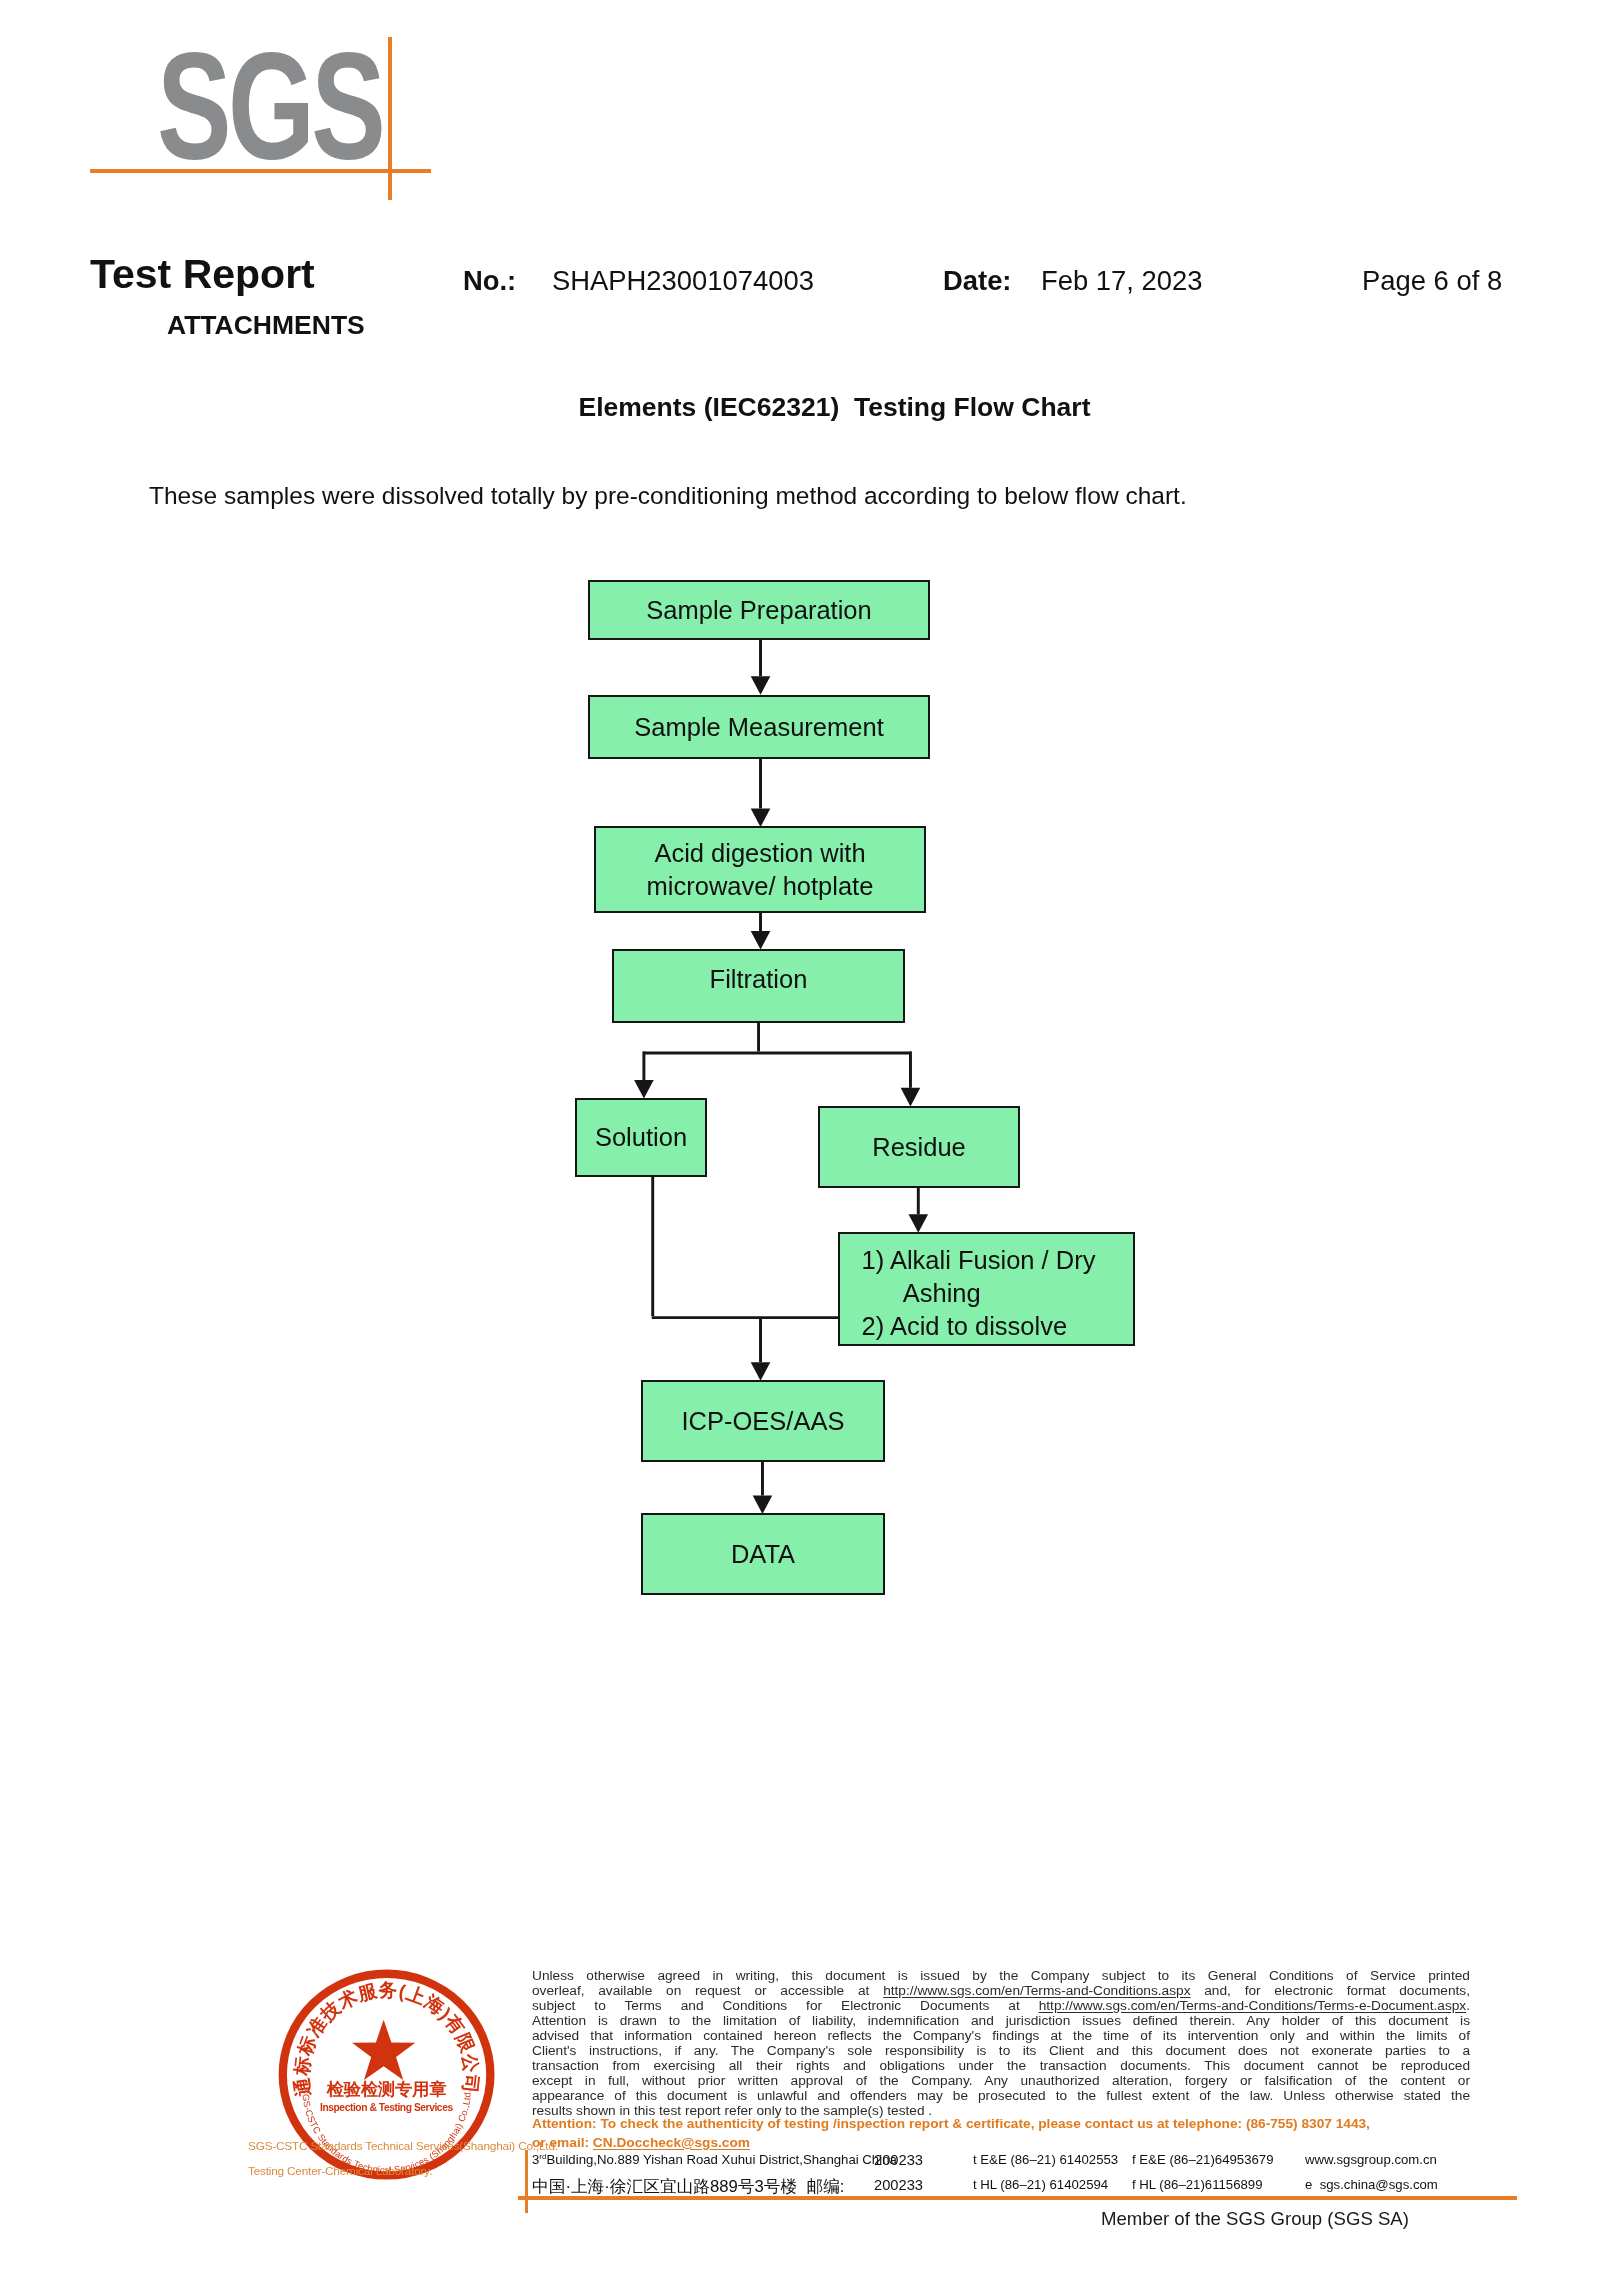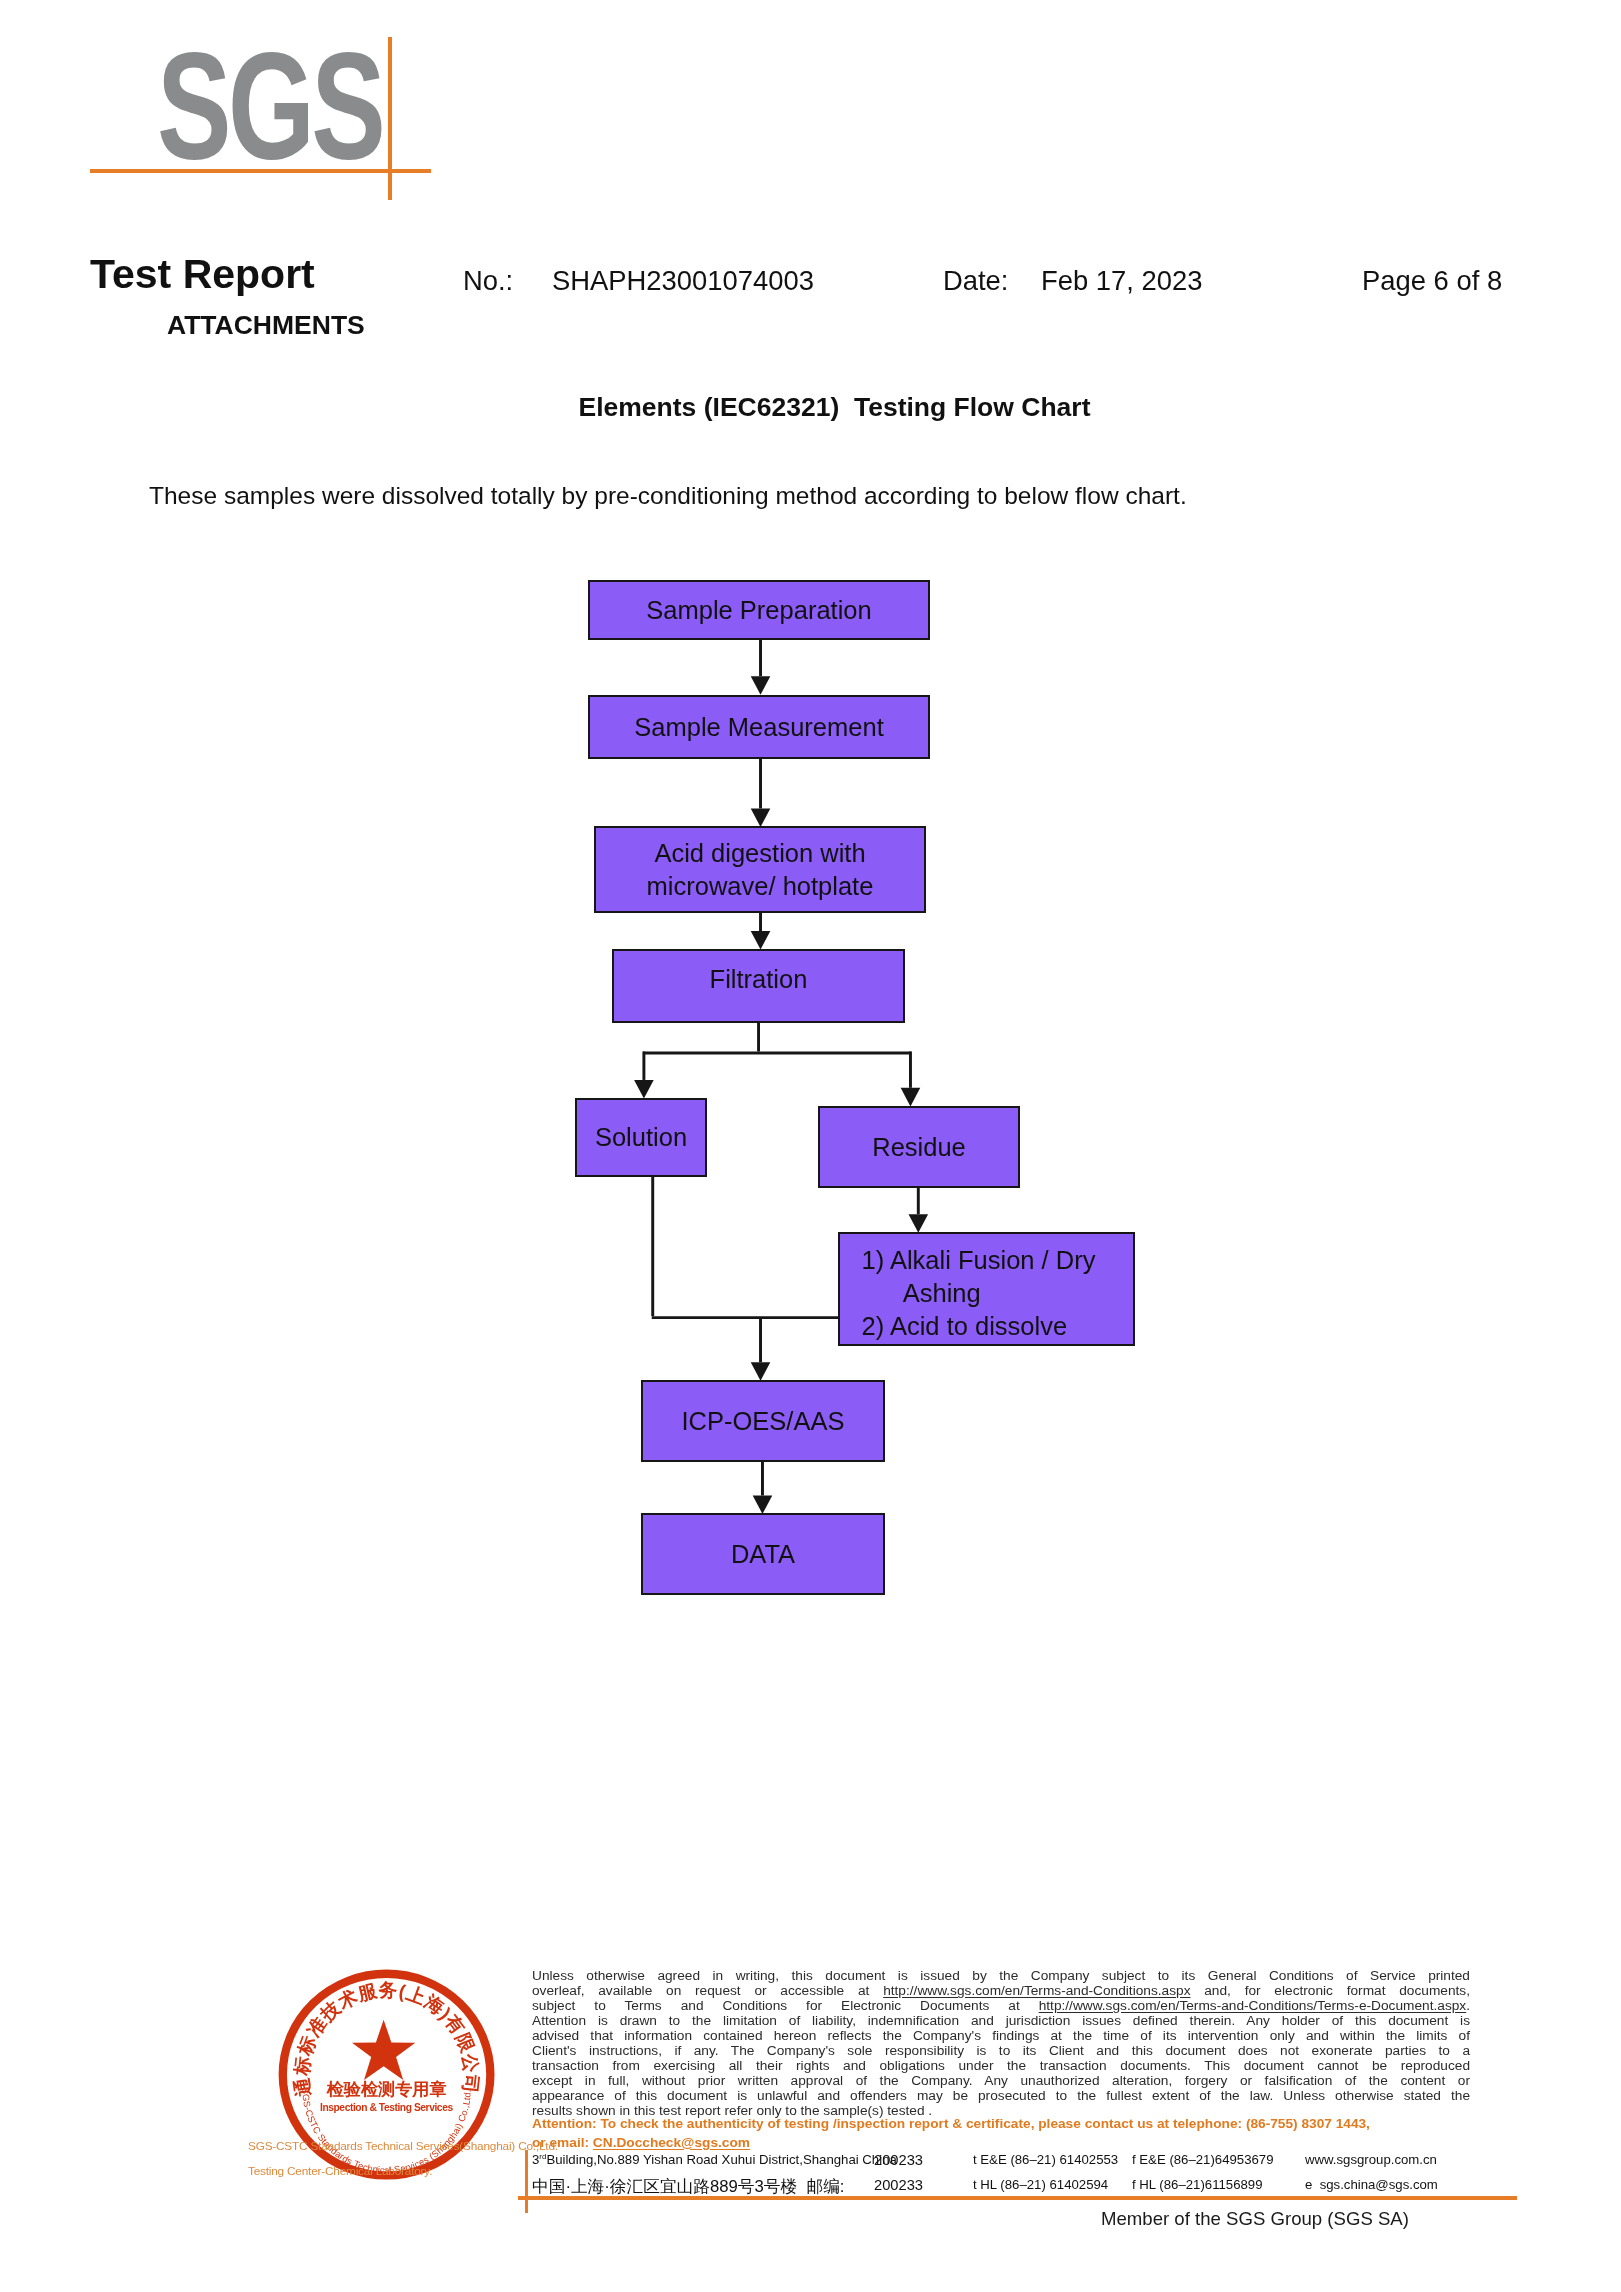--- a/index.html
+++ b/index.html
@@ -8,34 +8,34 @@
 
   
   .logo-text{position:absolute;left:157px;top:29px;font-size:153px;font-weight:bold;
              color:#8a8b8d;line-height:1;letter-spacing:-4.9px;transform:scaleX(0.73);
              transform-origin:0 0;}
   .logo-hline{position:absolute;left:90px;top:169px;width:341px;height:3.9px;background:#e87d28;}
   .logo-vline{position:absolute;left:388px;top:37px;width:3.9px;height:163px;background:#e87d28;}
 
   .report-title{position:absolute;left:90px;top:251px;font-size:41px;font-weight:bold;color:#111;}
   .hdr{position:absolute;top:265px;font-size:27.4px;color:#111;white-space:pre;}
-  .hdr.b{font-weight:normal;text-align:right;}
+  .hdr.b{font-weight:bold;text-align:right;}
   #no-label{left:463px;} #no-value{left:552px;}
   #date-label{left:943px;} #date-value{left:1041px;}
   #page-info{left:1362px;}
   .attachments{position:absolute;left:167px;top:310px;font-size:26.5px;font-weight:bold;color:#111;}
 
   
   .flow-title{position:absolute;left:0;right:0;top:392px;text-align:center;font-size:26.5px;
               font-weight:bold;white-space:pre;color:#111;}
   .intro{position:absolute;left:149px;top:482px;font-size:24.5px;color:#111;}
 
   
   #connectors{position:absolute;left:0;top:0;z-index:1;}
-  .flow-box{position:absolute;box-sizing:border-box;background:#8b5cf6;border:2.9px solid #161616;
+  .flow-box{position:absolute;box-sizing:border-box;background:#86efac;border:2.9px solid #161616;
             display:flex;align-items:center;justify-content:center;text-align:center;
             white-space:pre;font-size:25.5px;line-height:33px;color:#111;z-index:2;}
   .flow-box.left{justify-content:flex-start;align-items:flex-start;text-align:left;
                  padding:9.8px 0 0 21.6px;}
   #flow-sample-preparation{left:588px;top:580px;width:342px;height:60px;}
   #flow-sample-measurement{left:588px;top:695px;width:342px;height:64px;}
   #flow-acid-digestion{left:594px;top:826px;width:332px;height:87px;}
   #flow-filtration{left:612px;top:949px;width:293px;height:74px;align-items:flex-start;padding-top:11.8px;}
   #flow-solution{left:575px;top:1098px;width:132px;height:79px;}
   #flow-residue{left:818px;top:1106px;width:202px;height:82px;}

